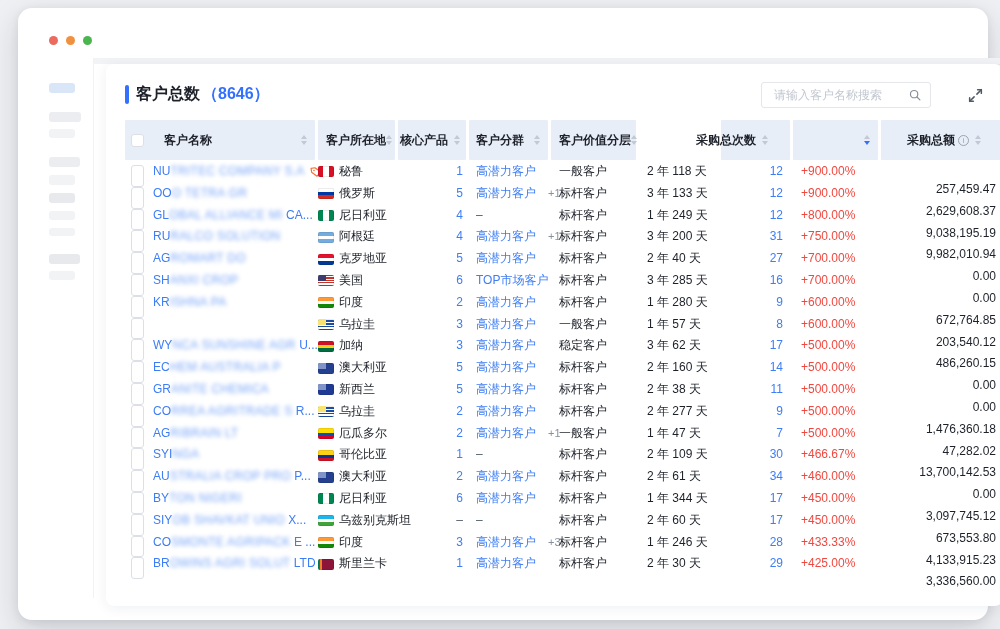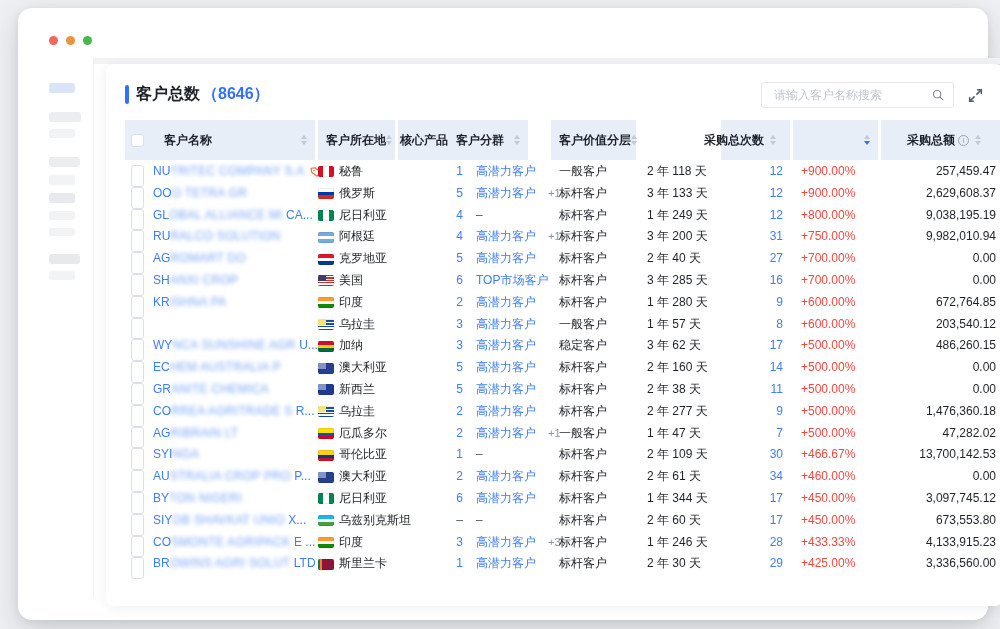--- a/index.html
+++ b/index.html
@@ -27,21 +27,21 @@
   .card{
     position:absolute;left:88px;top:56px;width:897px;height:542px;
     background:#fff;border-radius:8px;
     box-shadow:0 2px 14px rgba(20,45,90,.07);
   }
   
   .accent-bar{position:absolute;left:107px;top:77px;width:4px;height:19px;border-radius:2px;background:var(--accent);}
   .page-title{position:absolute;left:118px;top:74px;font-size:16px;font-weight:700;color:var(--text);line-height:24px;}
   .page-title .cnt{color:var(--accent);margin-left:2px;}
   .search-box{
-    position:absolute;left:743px;top:74px;width:193px;height:26px;box-sizing:border-box;
+    position:absolute;left:743px;top:74px;width:170px;height:26px;box-sizing:border-box;
     border:1px solid #e5e6eb;border-radius:3px;background:#fff;
     display:flex;align-items:center;padding:0 8px 0 10px;
   }
   .search-box input{
     border:none;outline:none;flex:1;font-size:12px;color:var(--text);
     font-family:inherit;background:transparent;min-width:0;
   }
   .search-box input::placeholder{color:#c2c7d0;}
   .expand-btn{position:absolute;left:949px;top:79px;width:17px;height:17px;cursor:pointer;}
   
@@ -76,21 +76,21 @@
   .flag{position:relative;width:16px;height:11px;border-radius:2px;flex:none;overflow:hidden;box-shadow:inset 0 0 0 0.5px rgba(0,0,0,.15);}
   .flag .corner{position:absolute;left:0;top:0;width:50%;height:55%;}
   .c-prod{left:258px;width:80px;text-align:right;color:var(--link);}
   .c-seg{left:351px;width:115px;display:flex;align-items:center;}
   .c-seg a{color:var(--link);text-decoration:none;}
   .c-seg .extra{color:var(--muted);font-size:11px;margin-left:12px;}
   .c-tier{left:434px;width:85px;}
   .c-dur{left:522px;width:80px;}
   .c-count{left:600px;width:58px;text-align:right;color:var(--link);}
   .c-trend{left:676px;width:85px;color:var(--danger);}
-  .c-amt{left:721px;width:150px;text-align:right;}
+  .c-amt{left:721px;width:150px;text-align:right;margin-top:18px;}
   .dash{color:#4e5969;}
 </style>
 </head>
 <body>
 
 <div class="stage">
   <div class="window">
 
     <div class="traffic">
       <i style="background: rgb(236, 106, 94);"></i>
@@ -161,39 +161,39 @@
         </div>
         <div class="th" style="left: 273px; width: 68px; padding-left: 4px; padding-right: 6px; justify-content: flex-end;">
           <span style="display: flex; flex-direction: column; justify-content: center;">
             <span class="lbl">核心产品</span>
           </span>
           <span class="sort">
             <i class="up"></i>
             <i class="down"></i>
           </span>
         </div>
-        <div class="th" style="left: 324px; width: 79px; padding-left: 7px; padding-right: 8px;">
+        <div class="th" style="left: 344px; width: 79px; padding-left: 7px; padding-right: 8px;">
           <span style="display: flex; flex-direction: column; justify-content: center;">
             <span class="lbl">客户分群</span>
           </span>
           <span class="sort" style="margin-left: auto;">
             <i class="up"></i>
             <i class="down"></i>
           </span>
         </div>
         <div class="th" style="left: 426px; width: 85px; padding-left: 8px; padding-right: 6px;">
           <span style="display: flex; flex-direction: column; justify-content: center;">
             <span class="lbl">客户价值分层</span>
           </span>
           <span class="sort" style="margin-left: auto;">
             <i class="up"></i>
             <i class="down"></i>
           </span>
         </div>
-        <div class="th" style="left: 596px; width: 69px; padding-left: 4px; padding-right: 14px; justify-content: flex-end;">
+        <div class="th" style="left: 596px; width: 69px; padding-left: 4px; padding-right: 22px; justify-content: flex-end;">
           <span style="display: flex; flex-direction: column; justify-content: center;">
             <span class="lbl">采购总次数</span>
           </span>
           <span class="sort">
             <i class="up"></i>
             <i class="down"></i>
           </span>
         </div>
         <div class="th" style="left: 668px; width: 85px; padding-left: 8px; padding-right: 8px;">
           <span class="sort" style="margin-left: auto;">

